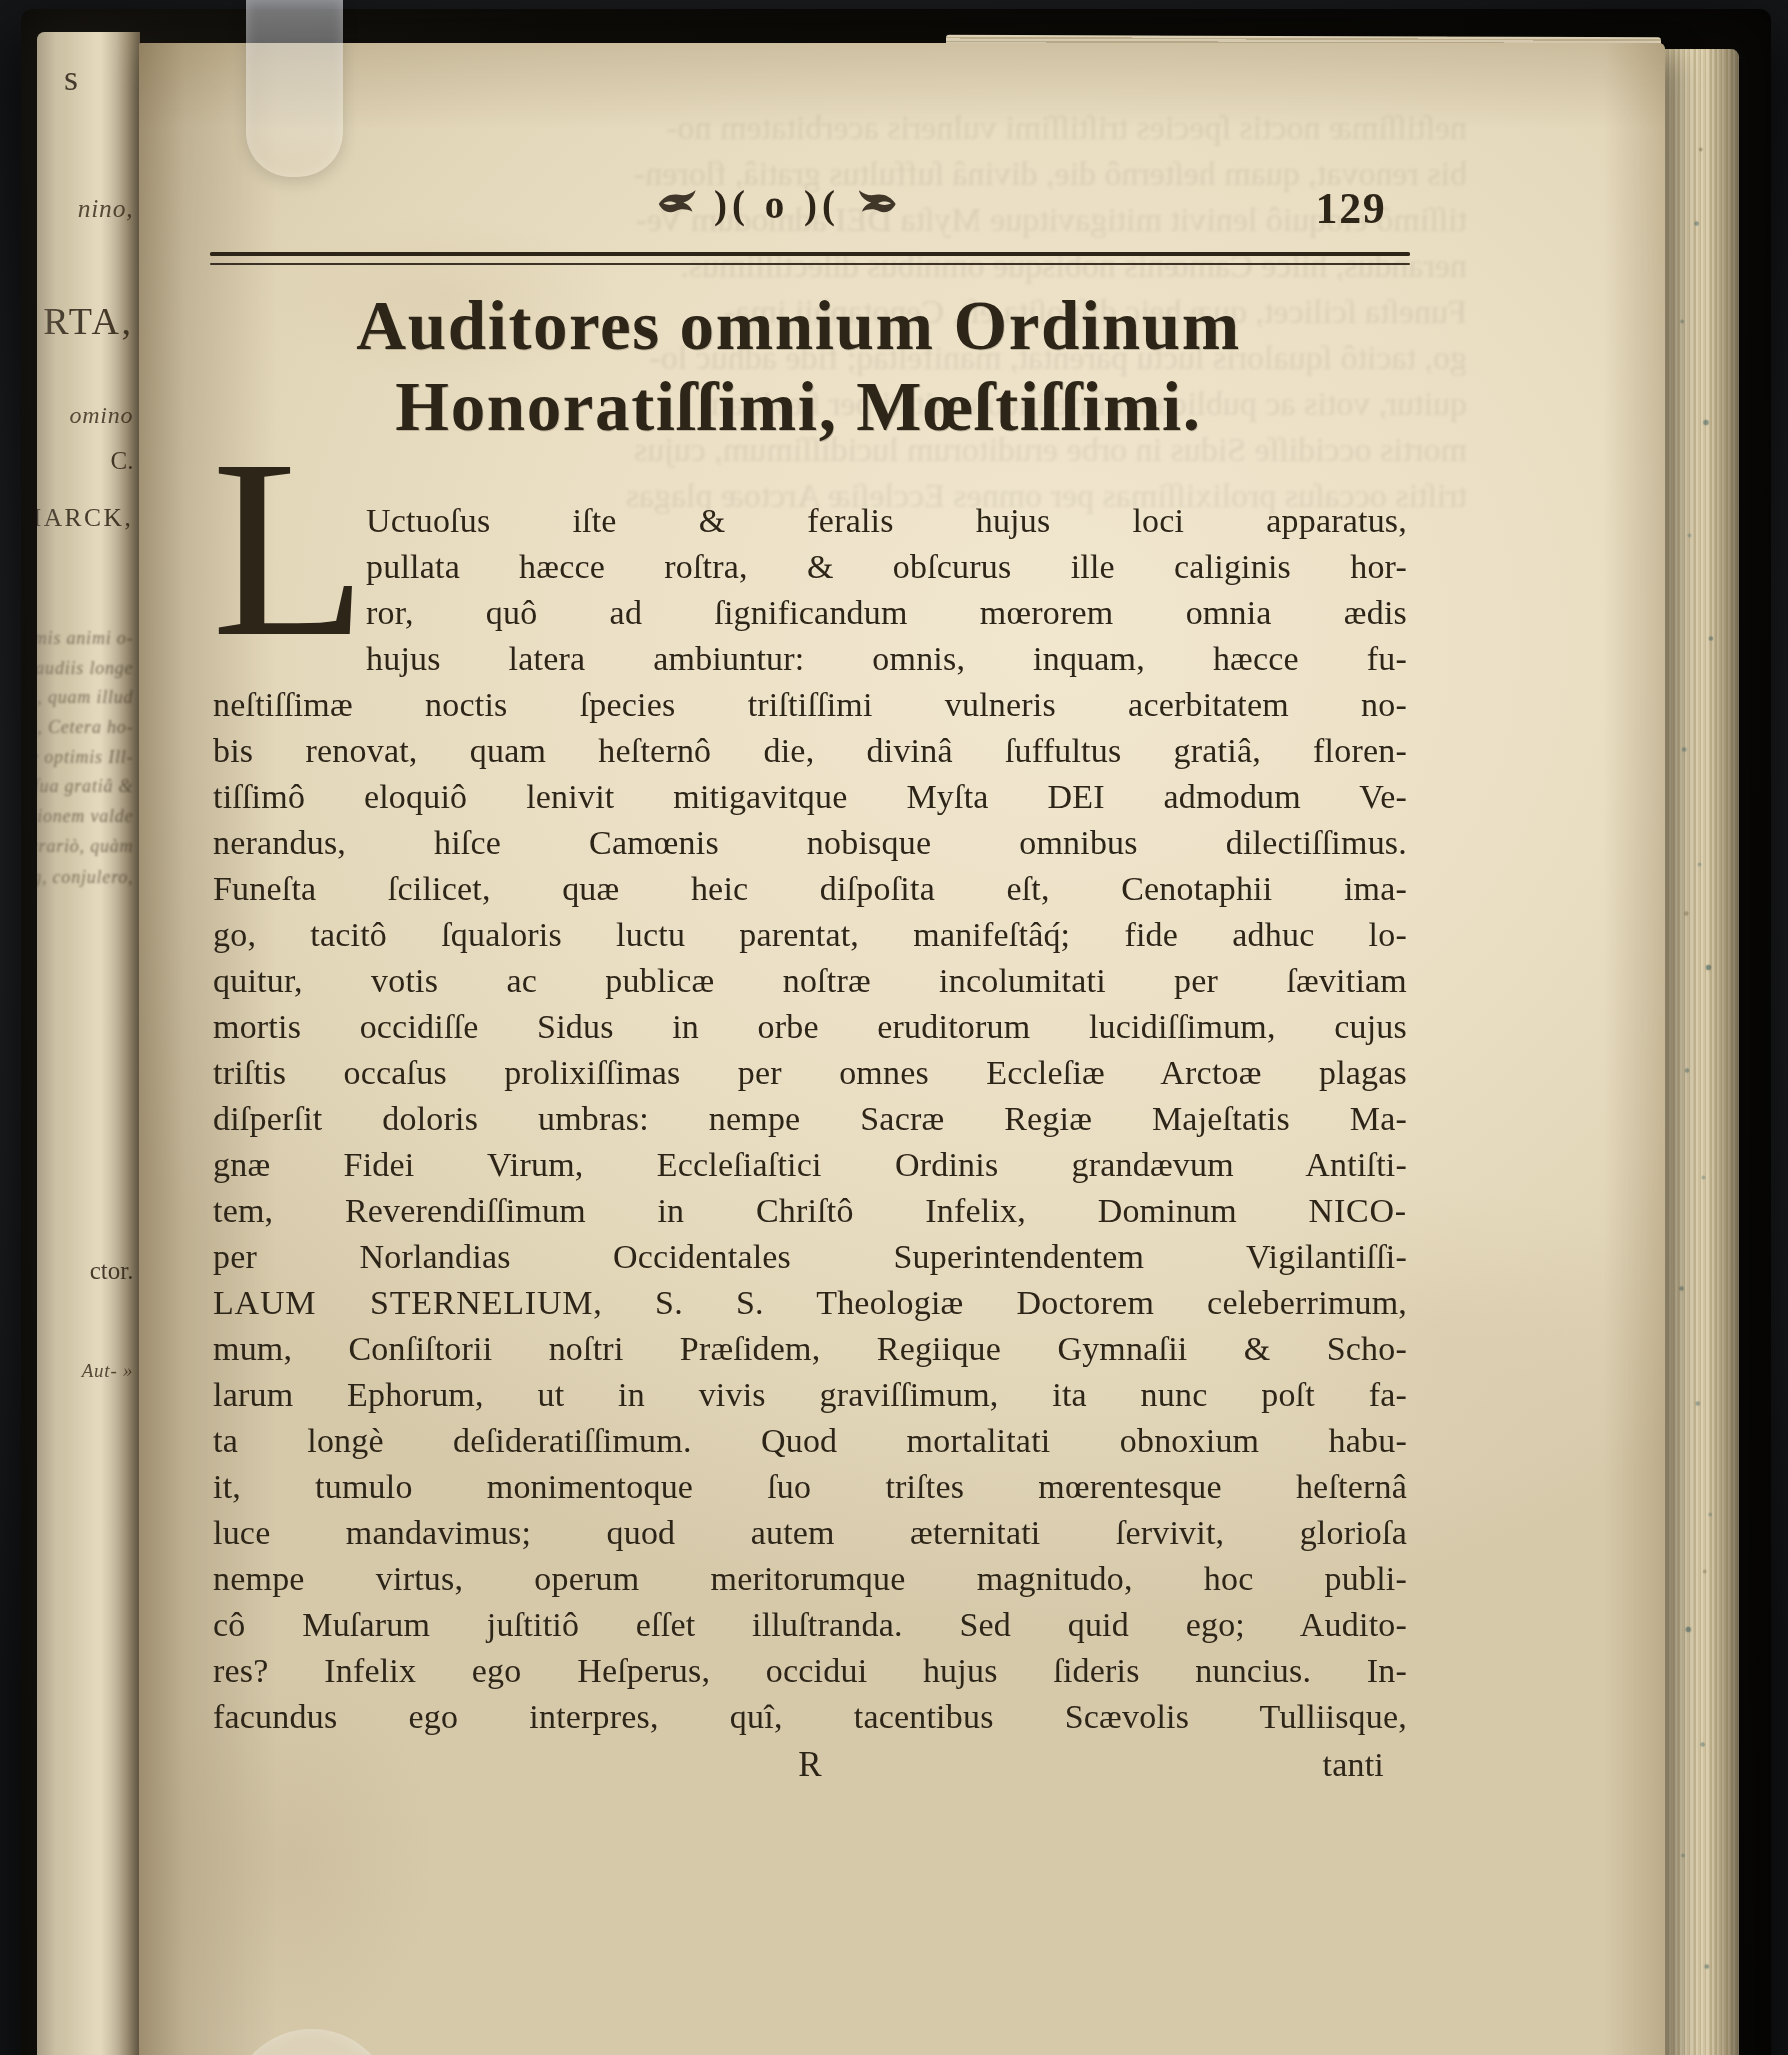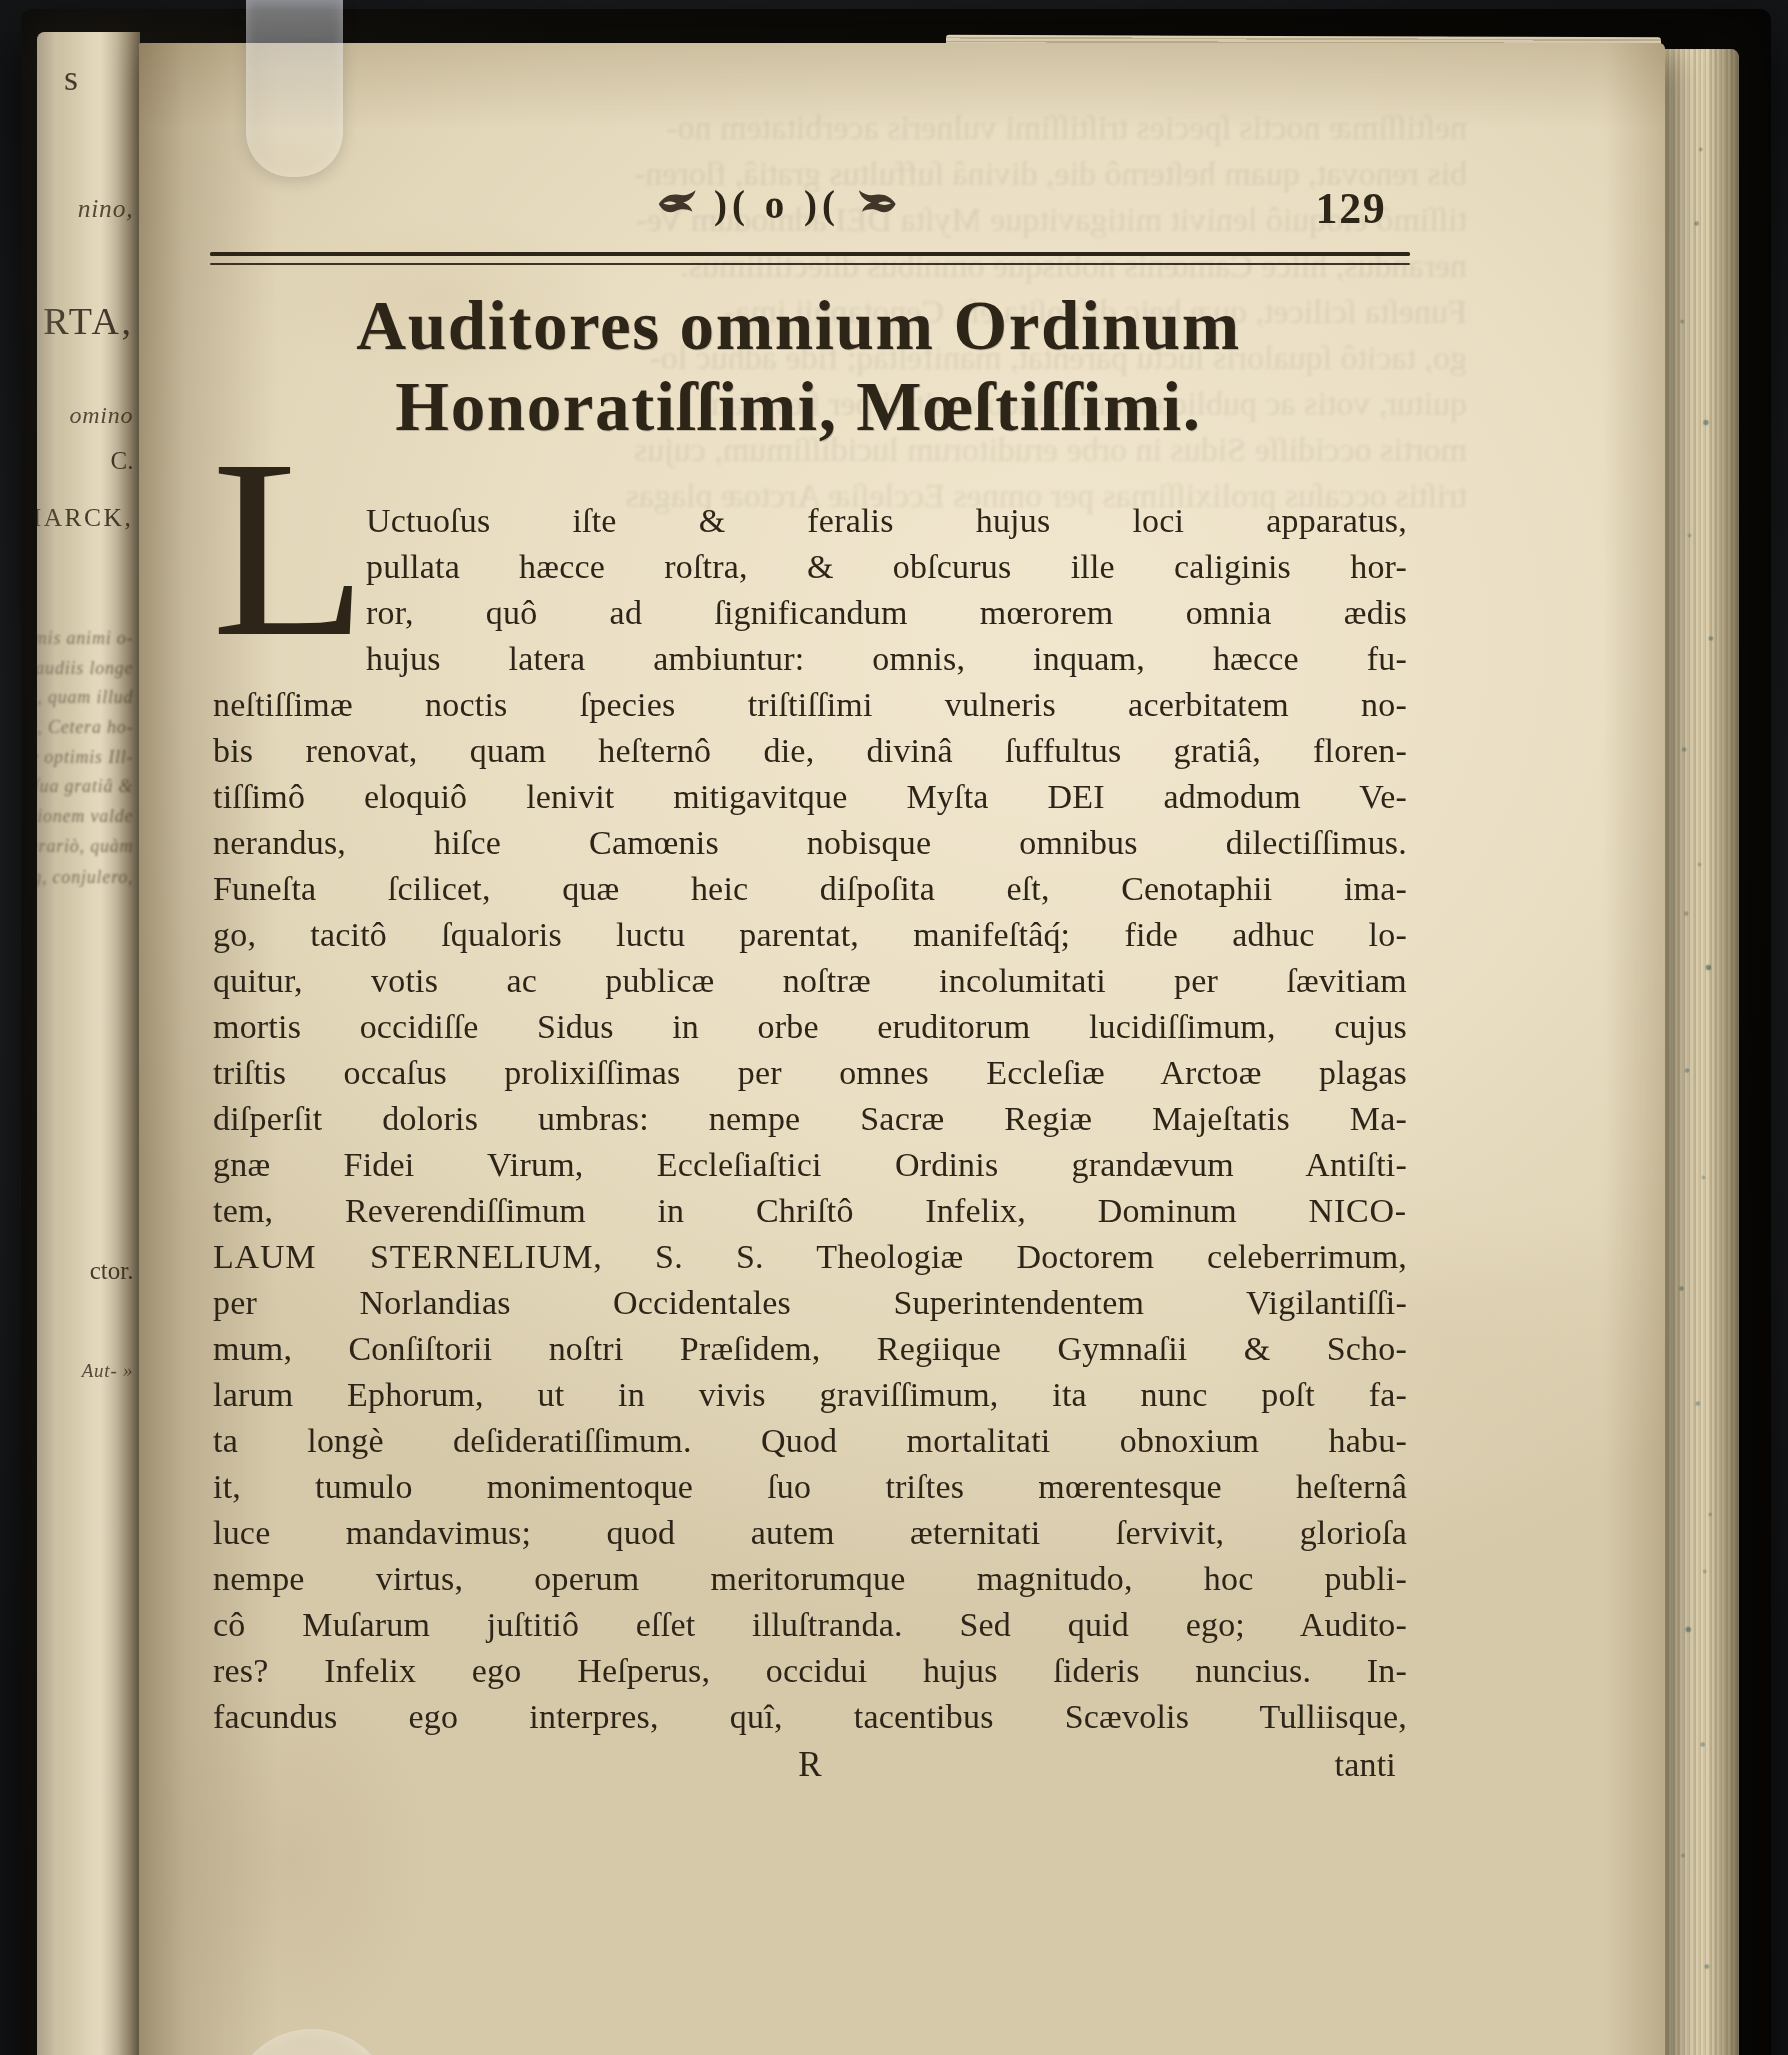--- a/index.html
+++ b/index.html
@@ -95,21 +95,21 @@
 
   .bodytext{position:absolute;top:431px;left:0;width:100%;
     font-size:34px;line-height:46px;letter-spacing:0.2px;word-spacing:2.5px;}
   .line{text-align:justify;text-align-last:justify;height:46px;overflow:visible;}
   .indent-block{margin-left:153px;margin-top:24px;}
   .dropcap{position:absolute;left:-1.6px;top:-53px;font-size:255px;line-height:1;color:var(--ink,#2e2519);}
   .it{letter-spacing:0.8px;}
 
   .sigrow{position:relative;height:46px;margin-top:1.6px;}
   .sig{position:absolute;left:50%;transform:translateX(-50%);font-size:35px;}
-  .catch{position:absolute;right:11px;font-size:34px;}
+  .catch{position:absolute;right:23px;font-size:34px;}
 
   
   .strap{position:absolute;pointer-events:none;}
   .strap-top{left:246px;top:0;width:97px;height:177px;border-radius:0 0 45px 45px;
     background:linear-gradient(180deg,rgba(210,212,218,.55) 0%,rgba(225,226,230,.35) 40%,rgba(240,240,242,.2) 75%,rgba(250,250,250,.06) 100%);
     box-shadow:inset 0 0 12.3px rgba(255,255,255,.25), 0 4.1px 16.4px rgba(0,0,0,.15);}
   .strap-bottom{left:229px;top:2029px;width:164px;height:206px;border-radius:82px 82px 0 0;transform:rotate(1.5deg);
     background:linear-gradient(180deg,rgba(248,246,240,.2) 0%,rgba(240,238,232,.32) 55%,rgba(225,224,220,.5) 100%);
     box-shadow:inset 0 0 15px rgba(255,255,255,.3);}
 </style>
@@ -202,22 +202,22 @@
             <div class="line"><span>tiſſimô eloquiô lenivit mitigavitque Myſta DEI admodum Ve-</span></div>
             <div class="line"><span>nerandus, hiſce Camœnis nobisque omnibus dilectiſſimus.</span></div>
             <div class="line"><span>Funeſta ſcilicet, quæ heic diſpoſita eſt, Cenotaphii ima-</span></div>
             <div class="line"><span>go, tacitô ſqualoris luctu parentat, manifeſtâq́; fide adhuc lo-</span></div>
             <div class="line"><span>quitur, votis ac publicæ noſtræ incolumitati per ſævitiam</span></div>
             <div class="line"><span>mortis occidiſſe Sidus in orbe eruditorum lucidiſſimum, cujus</span></div>
             <div class="line"><span>triſtis occaſus prolixiſſimas per omnes Eccleſiæ Arctoæ plagas</span></div>
             <div class="line"><span>diſperſit doloris umbras: nempe Sacræ Regiæ Majeſtatis Ma-</span></div>
             <div class="line"><span>gnæ Fidei Virum, Eccleſiaſtici Ordinis grandævum Antiſti-</span></div>
             <div class="line"><span>tem, Reverendiſſimum in Chriſtô Infelix, Dominum </span><span class="it">NICO-</span></div>
+            <div class="line"><span>per Norlandias Occidentales Superintendentem Vigilantiſſi-</span></div>
             <div class="line"><span class="it">LAUM STERNELIUM</span><span>, S. S. Theologiæ Doctorem celeberrimum,</span></div>
-            <div class="line"><span>per Norlandias Occidentales Superintendentem Vigilantiſſi-</span></div>
             <div class="line"><span>mum, Conſiſtorii noſtri Præſidem, Regiique Gymnaſii &amp; Scho-</span></div>
             <div class="line"><span>larum Ephorum, ut in vivis graviſſimum, ita nunc poſt fa-</span></div>
             <div class="line"><span>ta longè deſideratiſſimum. Quod mortalitati obnoxium habu-</span></div>
             <div class="line"><span>it, tumulo monimentoque ſuo triſtes mœrentesque heſternâ</span></div>
             <div class="line"><span>luce mandavimus; quod autem æternitati ſervivit, glorioſa</span></div>
             <div class="line"><span>nempe virtus, operum meritorumque magnitudo, hoc publi-</span></div>
             <div class="line"><span>cô Muſarum juſtitiô eſſet illuſtranda. Sed quid ego; Audito-</span></div>
             <div class="line"><span>res? Infelix ego Heſperus, occidui hujus ſideris nuncius. In-</span></div>
             <div class="line"><span>facundus ego interpres, quî, tacentibus Scævolis Tulliisque,</span></div>
           </div>

